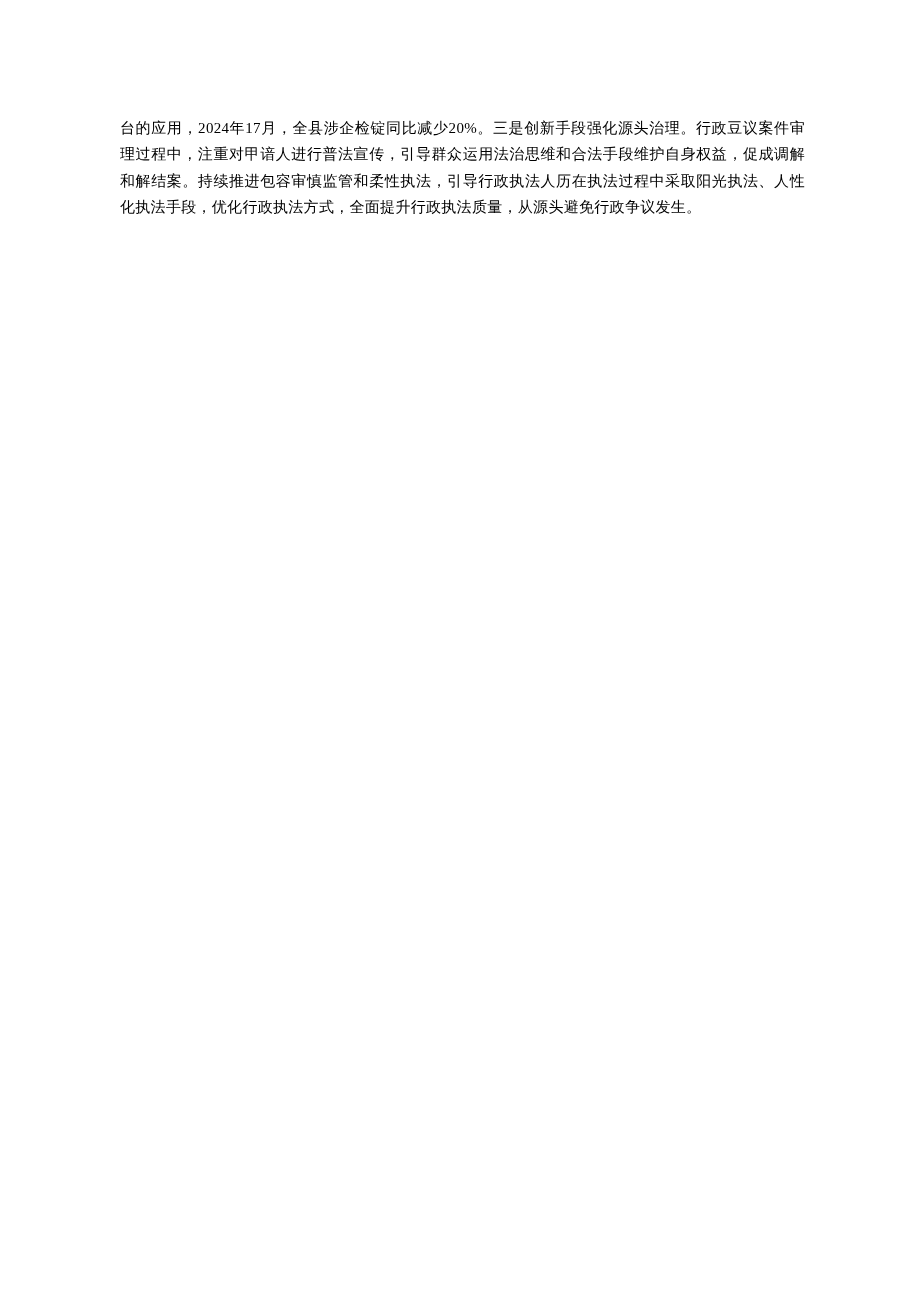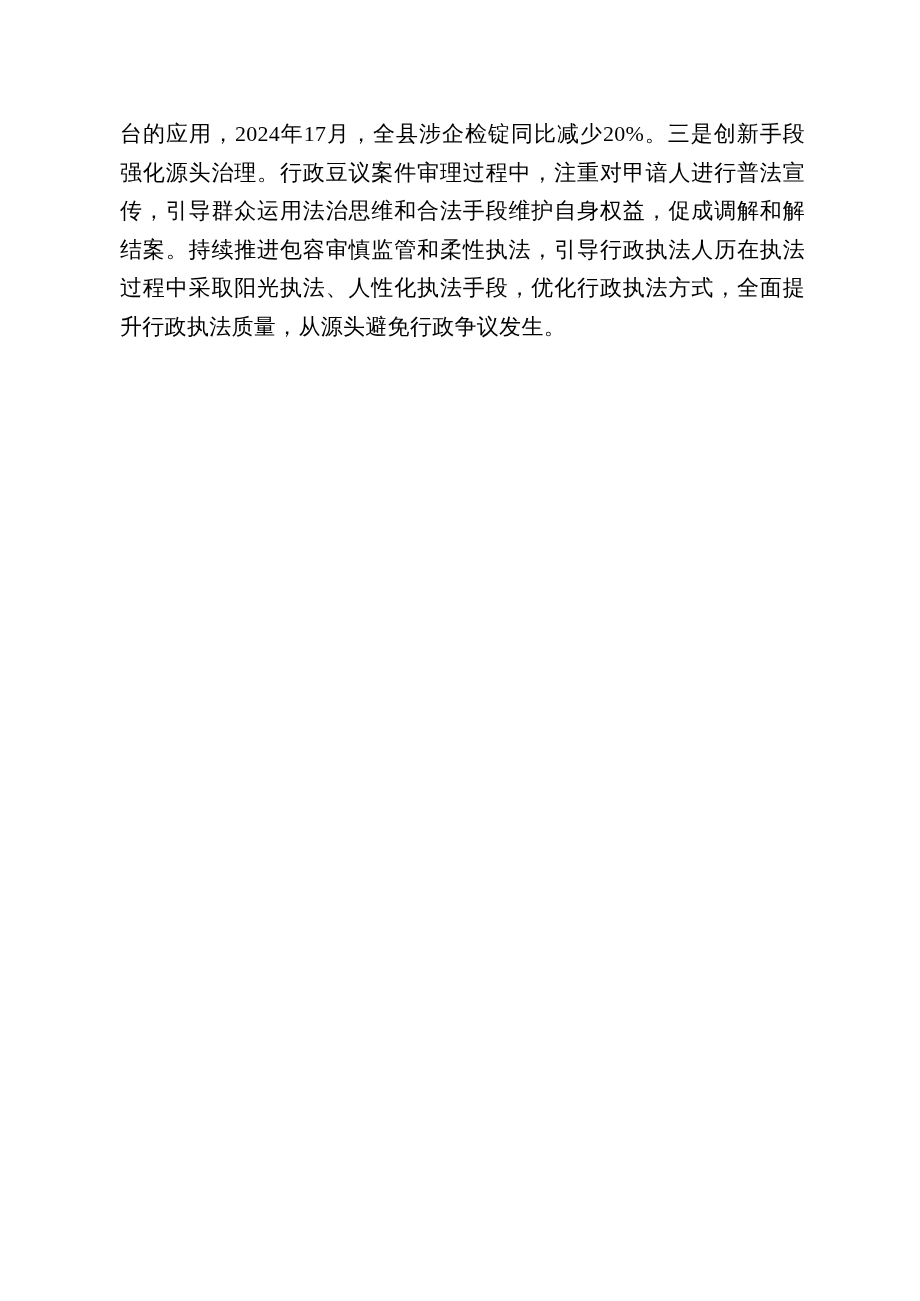--- a/index.html
+++ b/index.html
@@ -8,21 +8,21 @@
       box-sizing: border-box;
     }
     body {
       width: 920px;
       height: 1301px;
       background: #ffffff;
       font-family: "SimSun", "宋体", serif;
       padding: 115px 115px 0 120px;
     }
     .document-text {
-      font-size: 22px;
+      font-size: 15px;
       line-height: 1.75;
       color: #000000;
       text-align: justify;
       letter-spacing: 0.3px;
     }
   </style>
 </head>
 <body>
 
 <p class="document-text">台的应用，2024年17月，全县涉企检锭同比减少20%。三是创新手段强化源头治理。行政豆议案件审理过程中，注重对甲谙人进行普法宣传，引导群众运用法治思维和合法手段维护自身权益，促成调解和解结案。持续推进包容审慎监管和柔性执法，引导行政执法人历在执法过程中采取阳光执法、人性化执法手段，优化行政执法方式，全面提升行政执法质量，从源头避免行政争议发生。</p>

